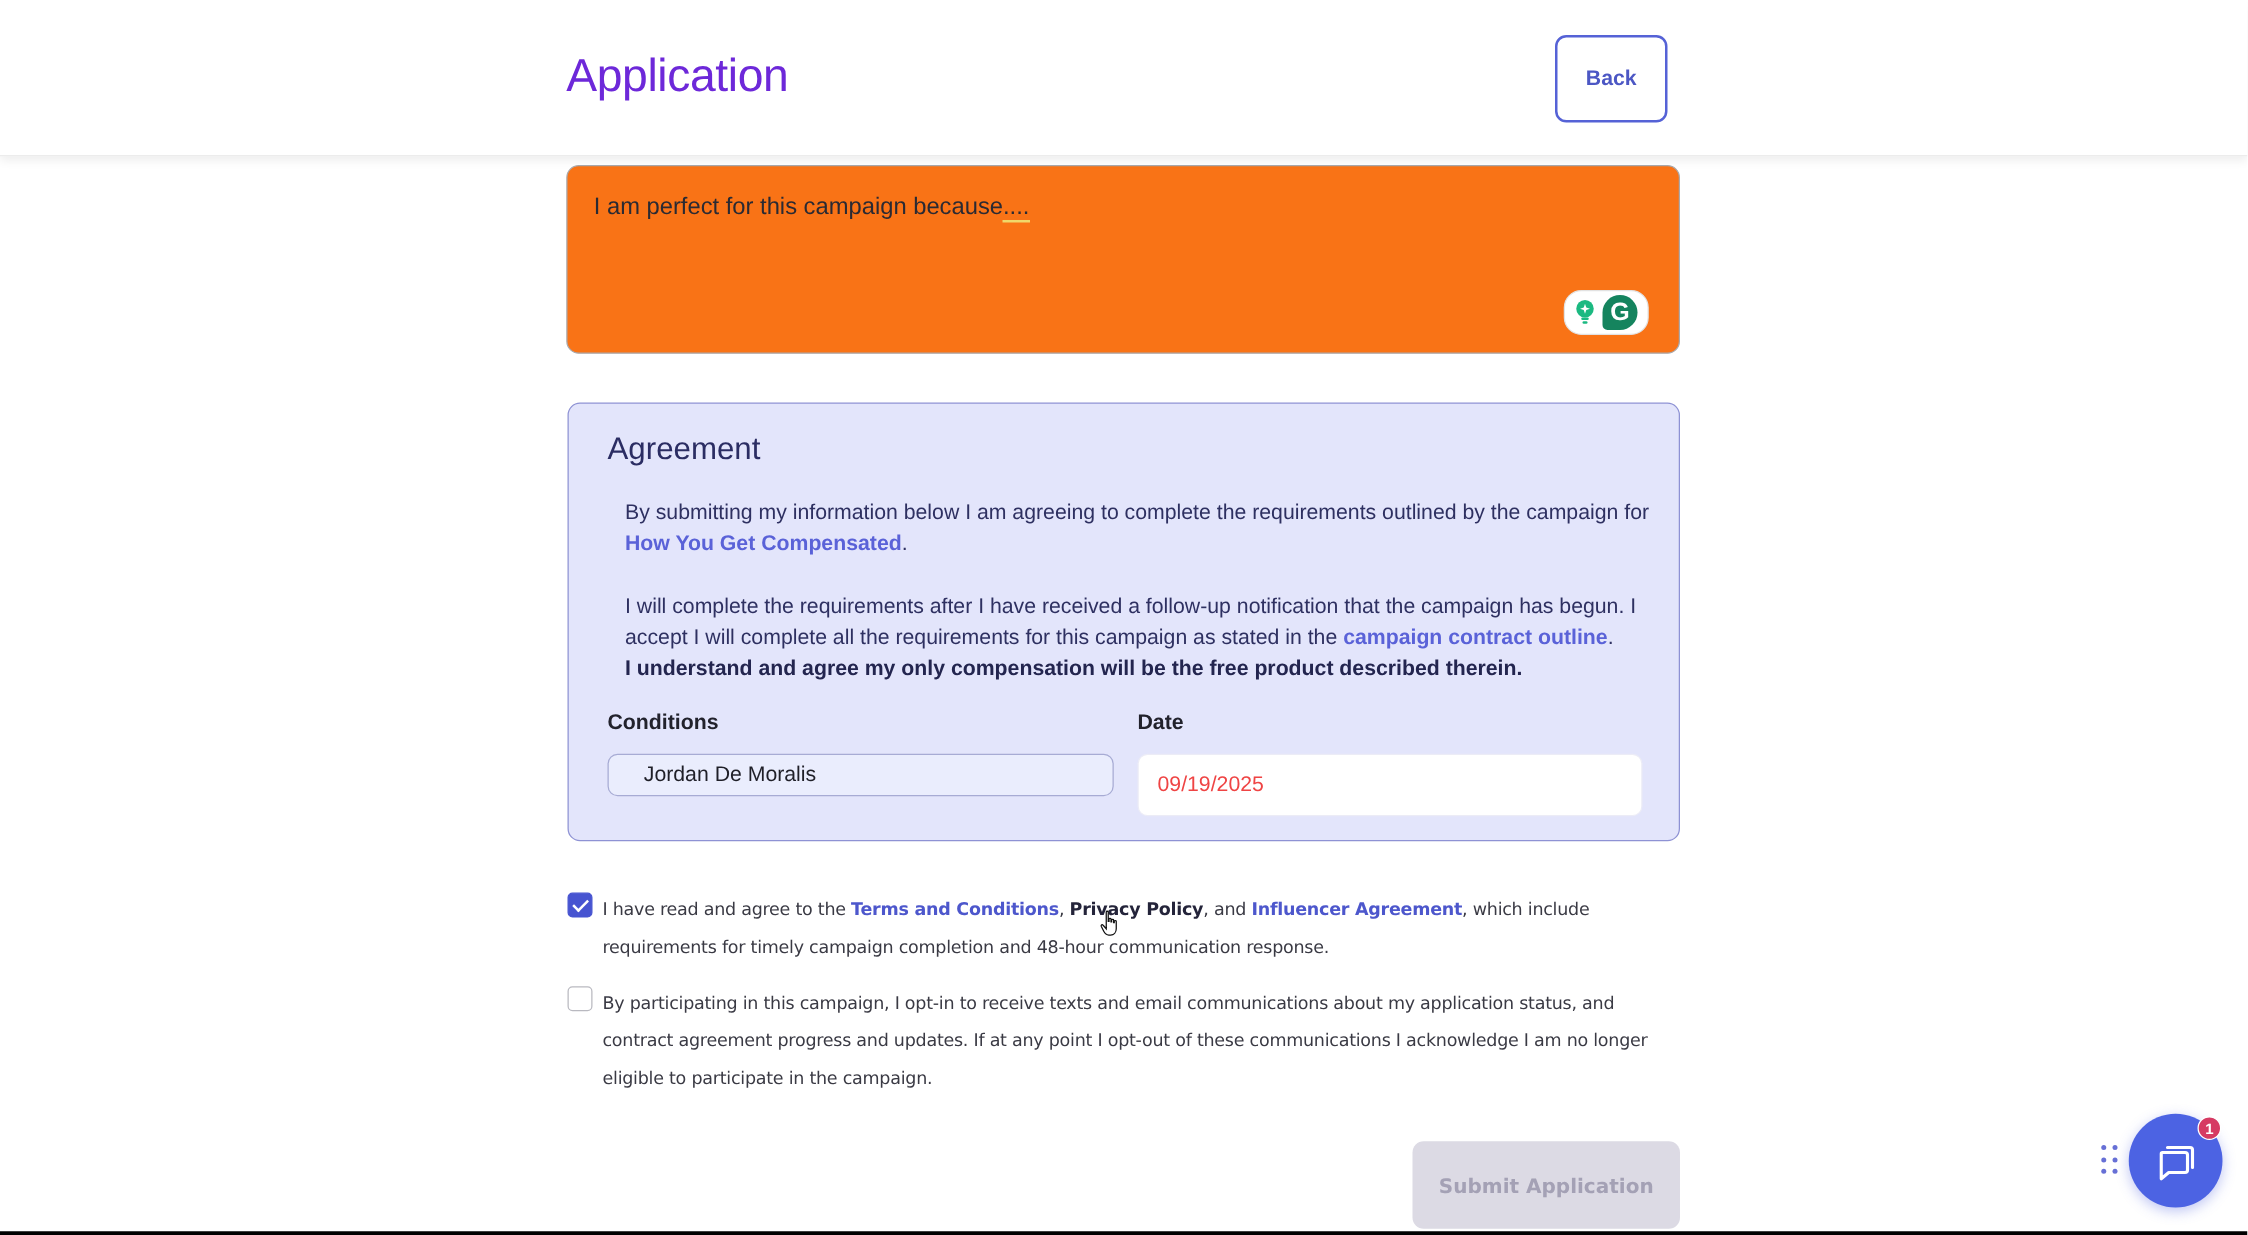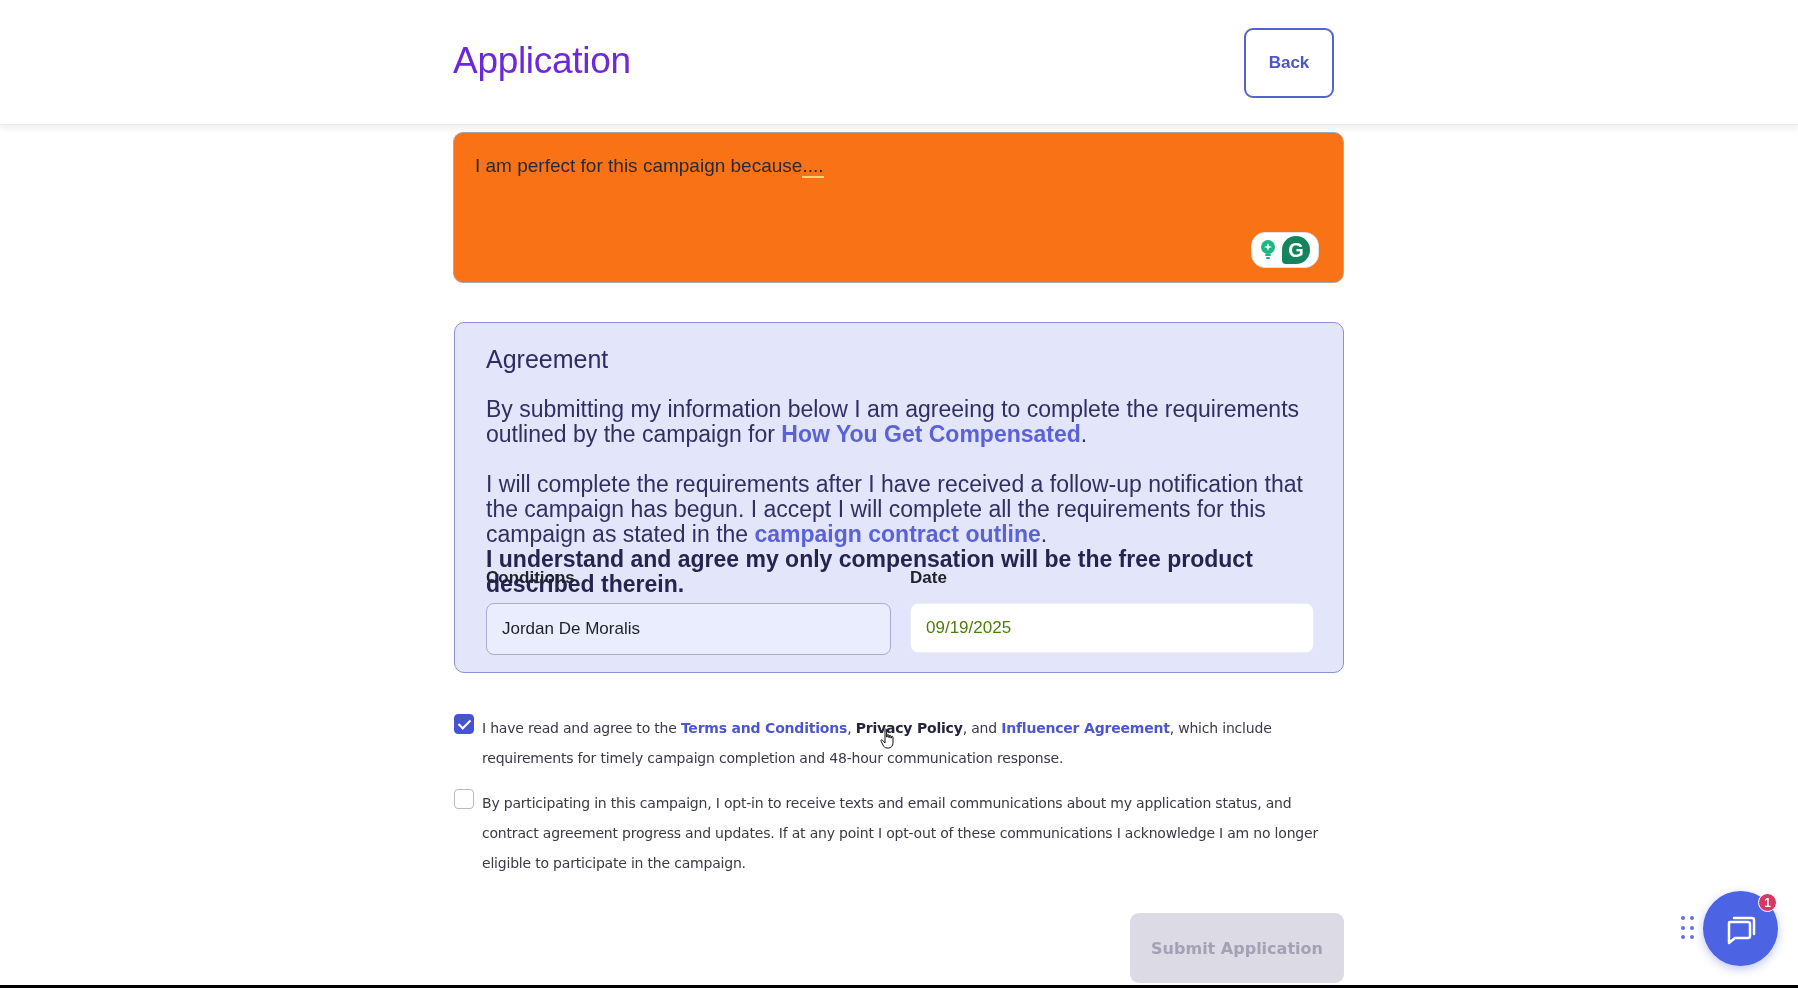--- a/index.html
+++ b/index.html
@@ -41,38 +41,38 @@
   }
 
   .agreement {
     position: absolute; left: 454px; top: 322px; width: 890px; height: 351px;
     background: #e3e5fb; border: 1.5px solid #8e92d4; border-radius: 10px;
   }
   .agreement h2 {
     position: absolute; left: 31px; top: 22px; font-size: 25px; font-weight: 400; color: #2b2d63;
   }
   .agr-para {
-    position: absolute; left: 31px; width: 840px; font-size: 23px; line-height: 25px; color: #2e3061;
+    position: absolute; left: 45px; width: 840px; font-size: 17px; line-height: 25px; color: #2e3061;
   }
   .agr-para .link { color: #5a62d8; font-weight: 700; cursor: pointer; }
   .agr-para .strong { font-weight: 700; color: #23254f; }
   .p1 { top: 74px; }
   .p2 { top: 149px; }
   .field-label { position: absolute; top: 245px; font-size: 17px; font-weight: 700; color: #22222c; }
   .sig-label { left: 31px; }
   .date-label { left: 455px; }
   .sig-input {
-    position: absolute; left: 31px; top: 280px; width: 405px; height: 52px;
+    position: absolute; left: 31px; top: 280px; width: 405px; height: 34px;
     border: 1.5px solid #a7abd4; border-radius: 8px; background: #eaedfd;
-    padding: 0 15px; font-family: "Liberation Sans", sans-serif; font-size: 17px; color: #1f1f28; outline: none;
+    padding: 0 28px; font-family: "Liberation Sans", sans-serif; font-size: 17px; color: #1f1f28; outline: none;
   }
   .date-input {
     position: absolute; left: 455px; top: 280px; width: 404px; height: 50px;
     border: 1px solid #ececf6; border-radius: 8px; background: #ffffff;
-    padding: 0 15px; font-family: "Liberation Sans", sans-serif; font-size: 17px; color: #4d7c0f; outline: none;
+    padding: 0 15px; font-family: "Liberation Sans", sans-serif; font-size: 17px; color: #ef4444; outline: none;
   }
 
   .check-row { position: absolute; left: 454px; width: 890px; }
   .check-row.r1 { top: 713px; }
   .check-row.r2 { top: 788px; }
   .checkbox {
     position: absolute; left: 0; top: 1px; width: 20px; height: 20px; border-radius: 4px; cursor: pointer;
   }
   .checkbox.checked { background: #4754d1; border: 1px solid #4754d1; }
   .checkbox.unchecked { background: #fff; border: 1.5px solid #b9b9c0; }

